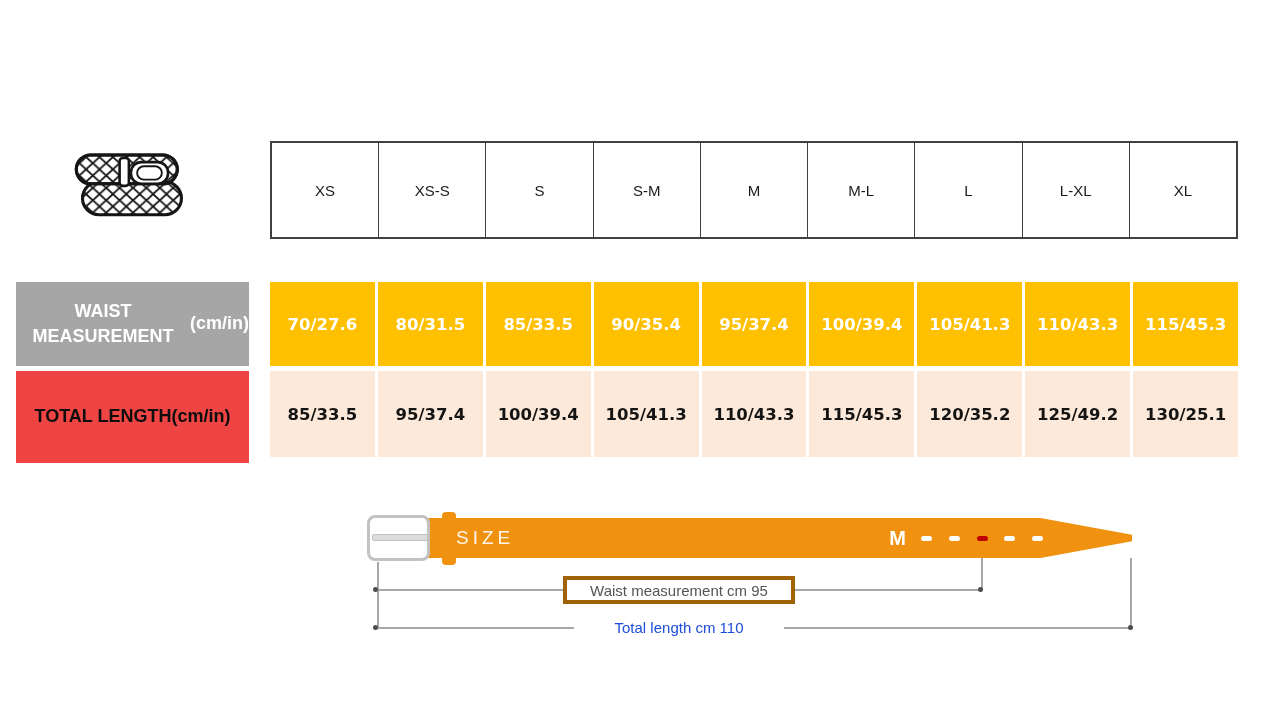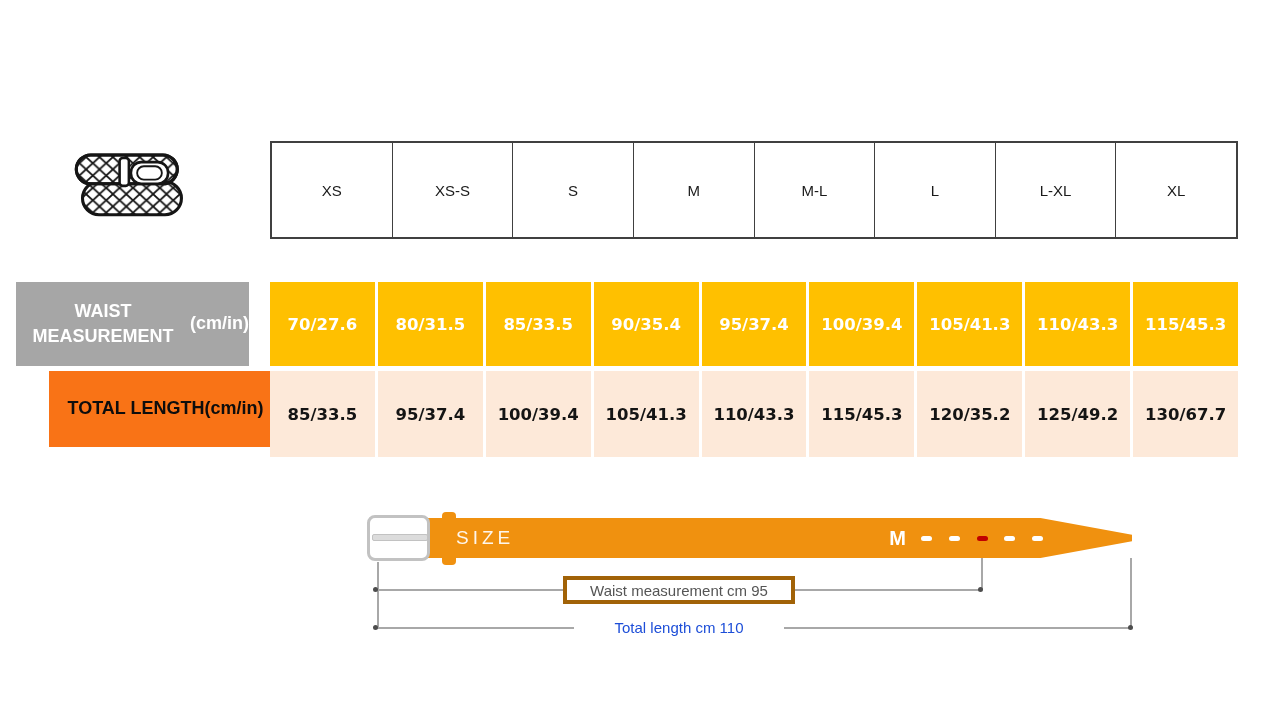--- a/index.html
+++ b/index.html
@@ -14,21 +14,21 @@
                display:flex;border:2px solid #404040;box-sizing:border-box;background:#fff;}
   .size-header .hcell{flex:1;display:flex;align-items:center;justify-content:center;
                border-left:1px solid #404040;font-size:15px;color:#1a1a1a;}
   .size-header .hcell:first-child{border-left:none;}
 
   
   .row-label{position:absolute;left:16px;width:233px;display:flex;flex-direction:row;
              align-items:center;justify-content:center;font-weight:700;font-size:18px;
              line-height:1.4;text-align:center;box-sizing:border-box;}
   .waist-label{top:282px;height:84px;background:#A6A6A6;color:#ffffff;}
-  .length-label{top:371px;height:76px;background:#f97316;color:#0d0d0d;margin-left:33px;}
+  .length-label{top:371px;height:92px;background:#ef4444;color:#0d0d0d;}
 
   .data-row{position:absolute;left:270px;width:968px;display:flex;gap:3px;box-sizing:border-box;}
   .waist-row{top:282px;height:84px;}
   .length-row{top:371px;height:86px;}
   .data-row .dcell{flex:1;display:flex;align-items:center;justify-content:center;
        font-family:"DejaVu Sans","Liberation Sans",sans-serif;font-weight:700;font-size:16.5px;}
   .waist-row .dcell{background:#FFC000;color:#ffffff;}
   .length-row .dcell{background:#FDE9D9;color:#141414;}
 
   
@@ -73,20 +73,21 @@
     <rect x="10" y="10" width="98" height="28" rx="14" fill="url(#braid)" stroke="#151515" stroke-width="3"></rect>
     <rect x="52" y="13" width="9" height="27" rx="3" fill="#ffffff" stroke="#151515" stroke-width="2.5"></rect>
     <rect x="63" y="17" width="36" height="21" rx="10" fill="#ffffff" stroke="#151515" stroke-width="2.5"></rect>
     <rect x="69" y="21" width="24" height="13" rx="6.5" fill="#ffffff" stroke="#151515" stroke-width="1.8"></rect>
   </svg>
 
   <div class="size-header">
     <div class="hcell">XS</div>
     <div class="hcell">XS-S</div>
     <div class="hcell">S</div>
+    <div class="hcell">S-M</div>
     <div class="hcell">M</div>
     <div class="hcell">M-L</div>
     <div class="hcell">L</div>
     <div class="hcell">L-XL</div>
     <div class="hcell">XL</div>
   </div>
 
   <div class="row-label waist-label">
     <span>WAIST MEASUREMENT</span>
     <span>(cm/in)</span>
@@ -109,21 +110,21 @@
   </div>
   <div class="data-row length-row">
     <div class="dcell">85/33.5</div>
     <div class="dcell">95/37.4</div>
     <div class="dcell">100/39.4</div>
     <div class="dcell">105/41.3</div>
     <div class="dcell">110/43.3</div>
     <div class="dcell">115/45.3</div>
     <div class="dcell">120/35.2</div>
     <div class="dcell">125/49.2</div>
-    <div class="dcell">130/67.7</div>
+    <div class="dcell">130/25.1</div>
   </div>
 
   <div class="belt-strap"></div>
   <div class="belt-keeper"></div>
   <div class="belt-buckle"></div>
   <div class="belt-prong"></div>
   <div class="belt-size-text">
     <span class="size-word">SIZE</span>
     <span class="size-val">M</span>
   </div>

